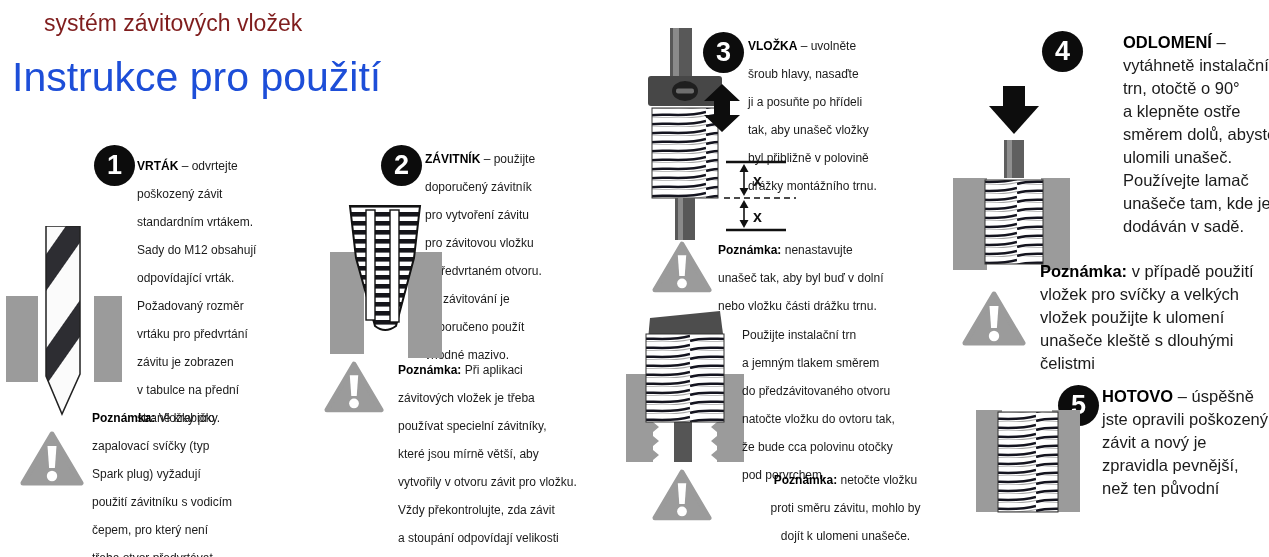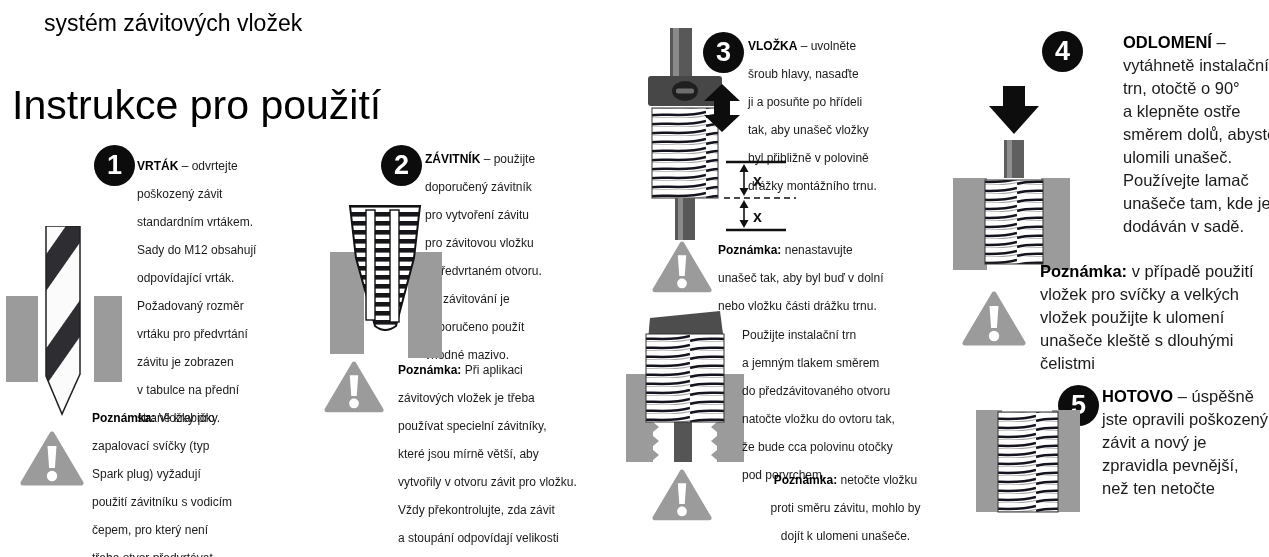--- a/index.html
+++ b/index.html
@@ -2,22 +2,22 @@
 <html><head>
 <meta charset="utf-8">
 <style>
   * { margin:0; padding:0; box-sizing:border-box; }
   html,body { background:#ffffff; }
   .page {
     position:relative; width:1269px; height:557px; background:#ffffff;
     font-family:"Liberation Sans","DejaVu Sans",sans-serif; color:#141414; overflow:hidden;
   }
   .abs { position:absolute; }
-  .subtitle { font-size:23px; color:#000000; }
-  .title { font-size:41px; color:#000000;margin-top:28px; }
+  .subtitle { font-size:23px; color:#7f1d1d; }
+  .title { font-size:41px; color:#1d4ed8; }
   .badge {
     width:41px; height:41px; border-radius:50%; background:#0c0c0c; color:#fff;
     display:flex; align-items:center; justify-content:center;
     font-weight:bold; font-size:27px; line-height:1;
   }
   .txt { font-size:12px; line-height:28px; white-space:pre-line; color:#1b1b1b; }
   .txt b { color:#000; }
   .c4 { font-size:16.5px; line-height:23px; }
   .note { }
   svg { display:block; }
@@ -222,21 +222,21 @@
 unašeče kleště s dlouhými
 čelistmi</span></div>
 
   <div class="abs badge" style="left:1058px; top:385px;">
       <span>5</span>
     </div>
   <div class="abs txt c4" style="left:1102px; top:385px; width:170px;"><b>HOTOVO</b> <span>– úspěšně
 jste opravili poškozený
 závit a nový je
 zpravidla pevnější,
-než ten netočte</span></div>
+než ten původní</span></div>
 
   <svg class="abs" style="left:972px; top:404px;" width="112" height="120" viewBox="0 0 112 120">
     <rect x="4" y="6" width="26" height="102" fill="#9b9b9b"></rect>
     <rect x="80" y="6" width="28" height="102" fill="#9b9b9b"></rect>
     <rect x="26" y="8" width="60" height="100" fill="url(#coil)" stroke="#333" stroke-width="1"></rect>
   </svg>
 
 </div>
 
 </body></html>

